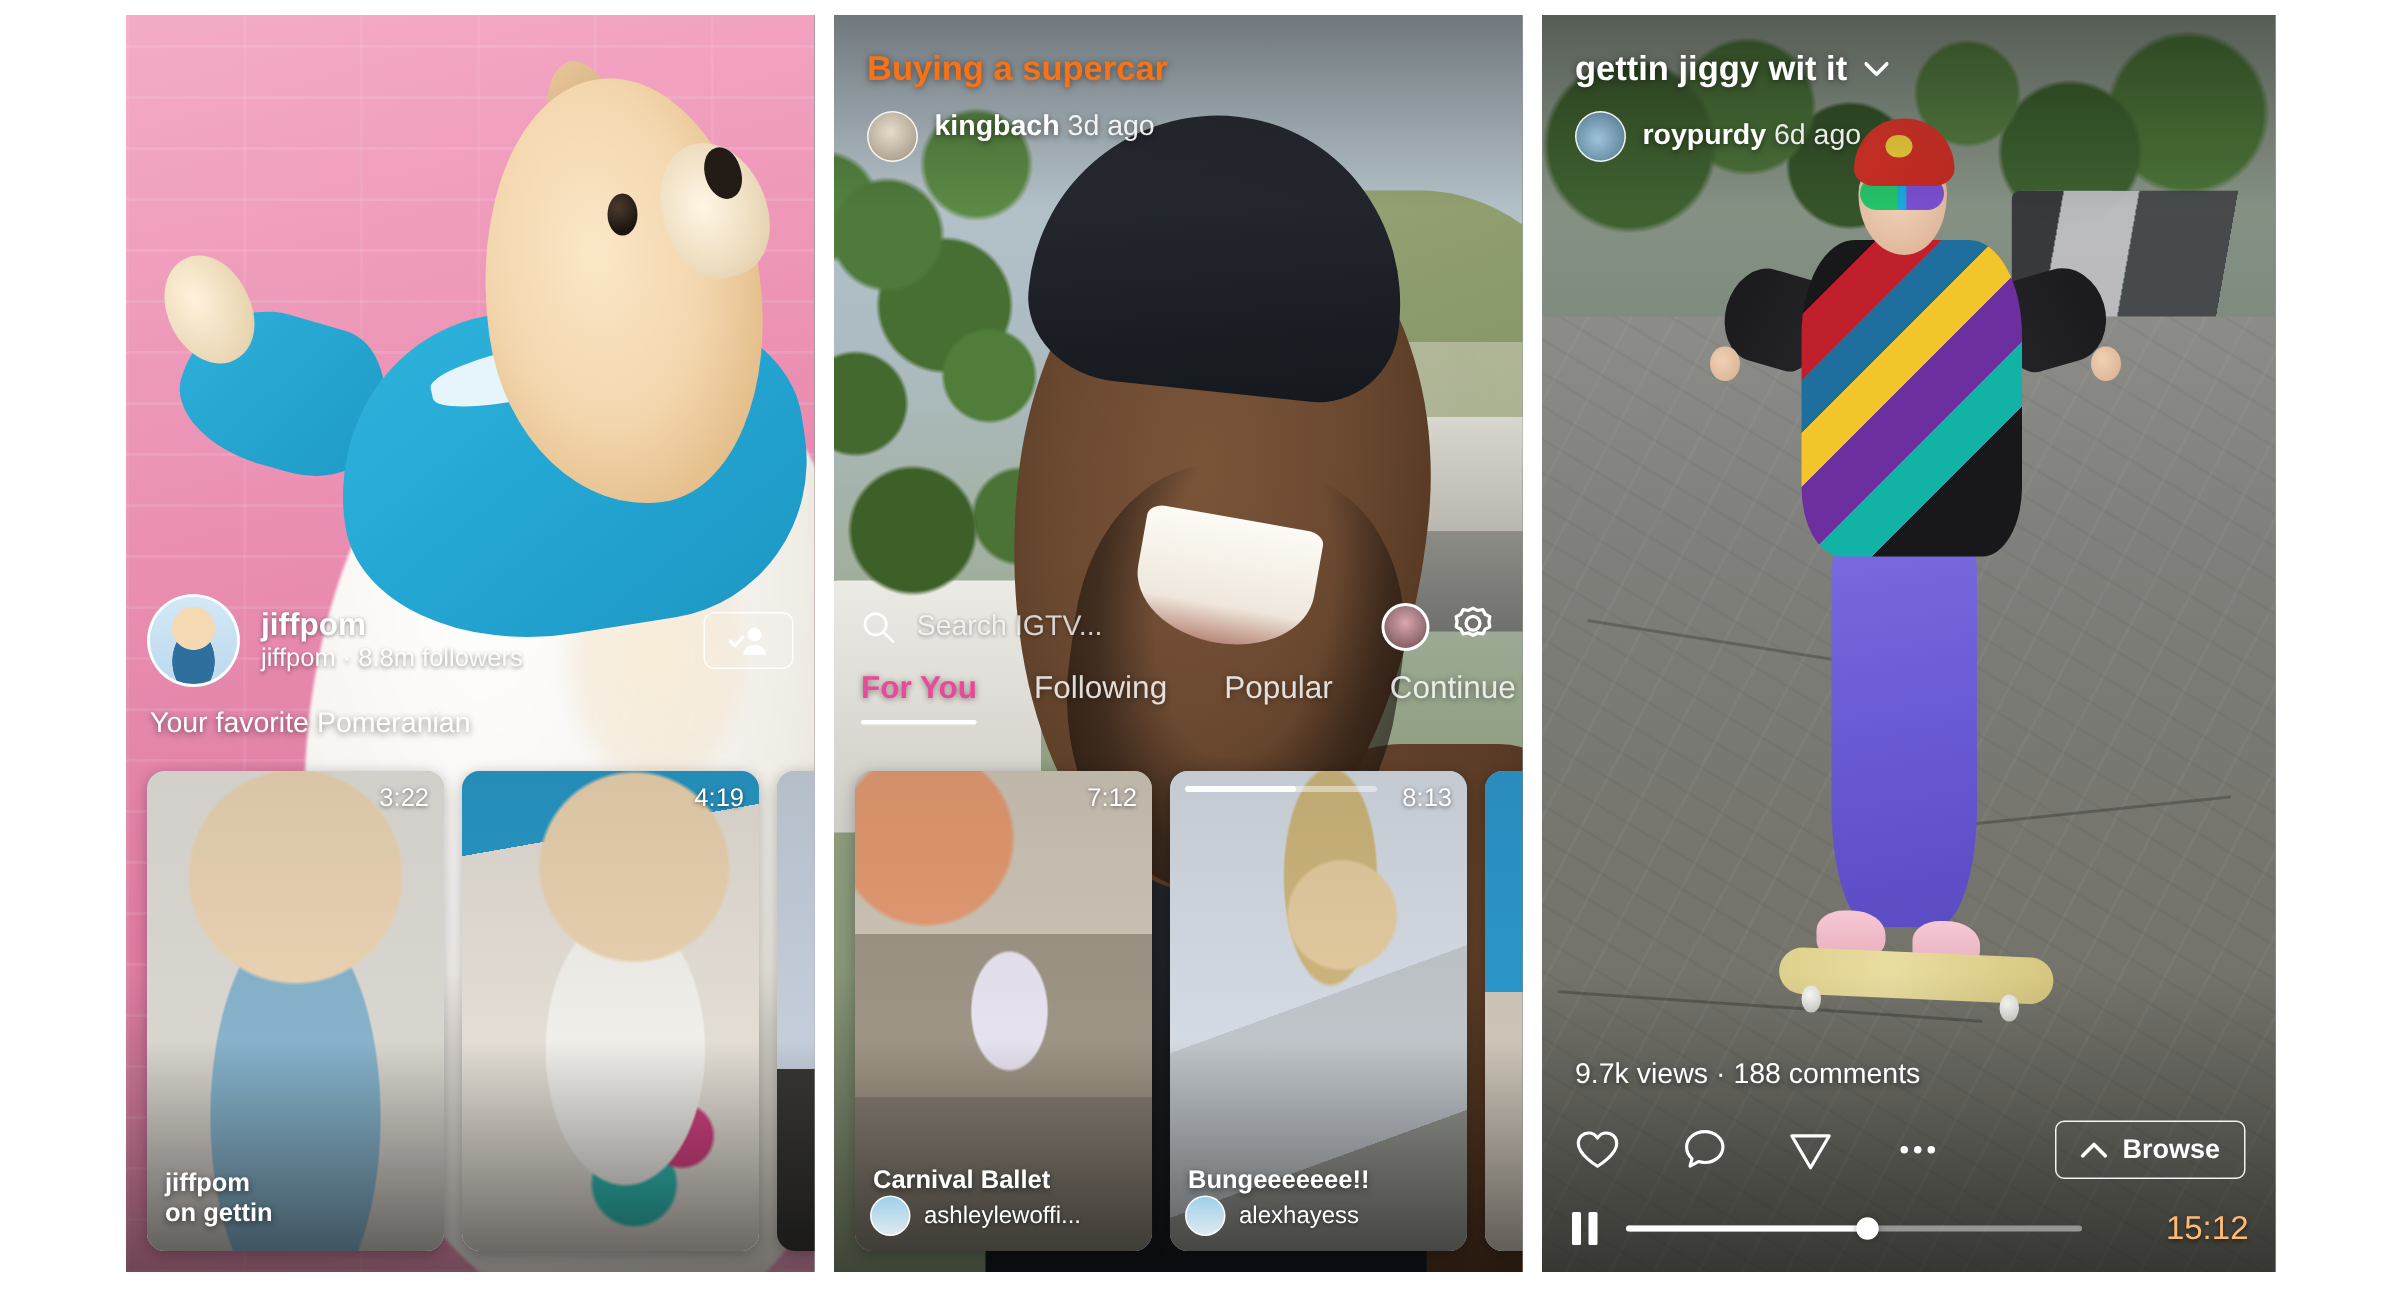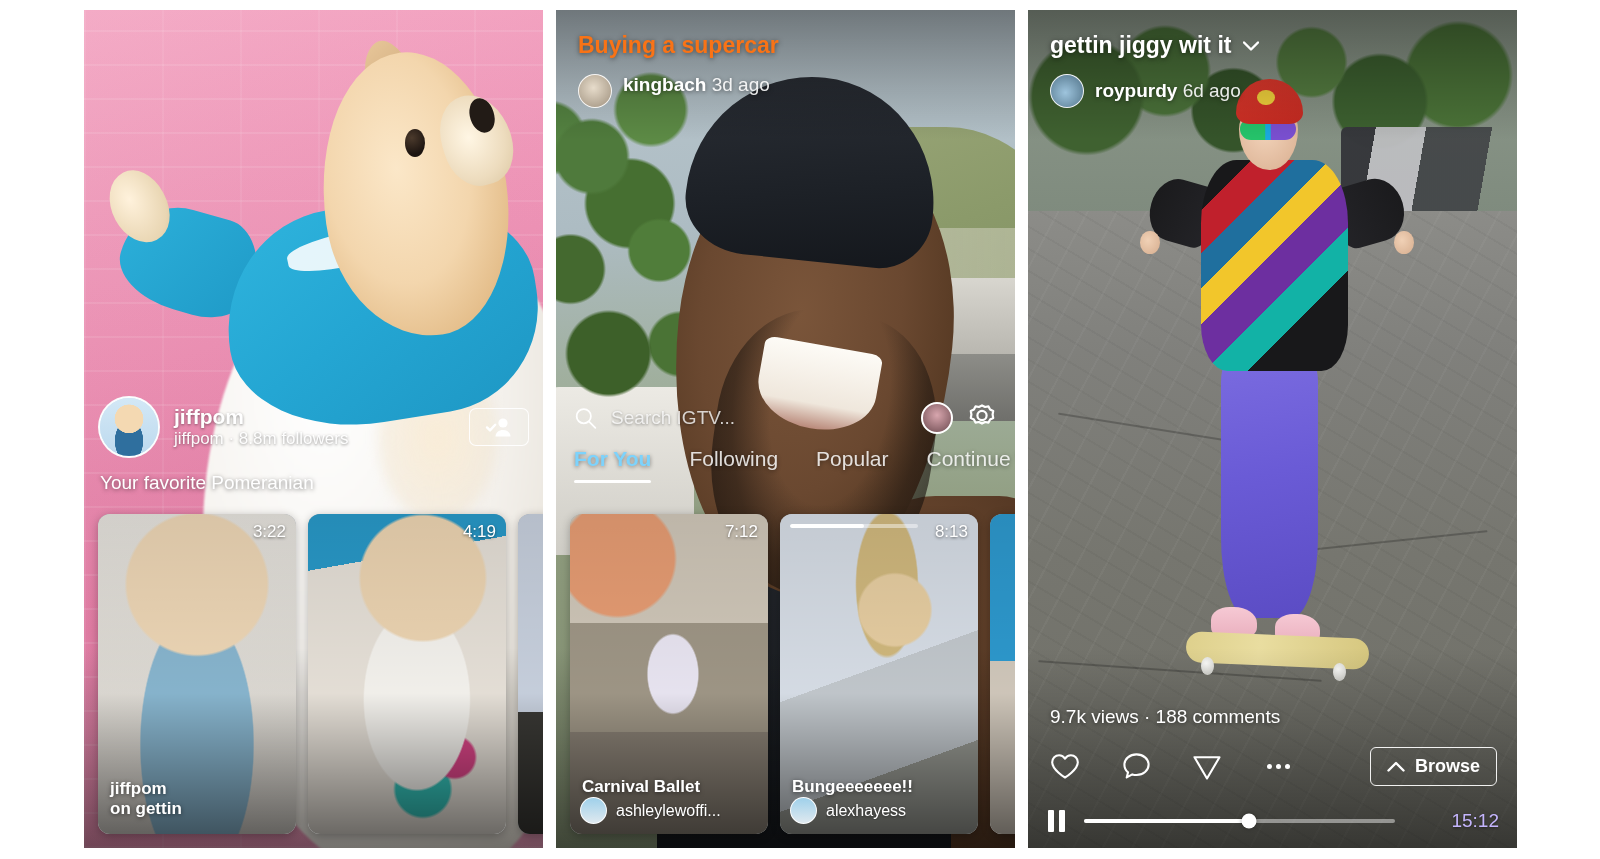--- a/index.html
+++ b/index.html
@@ -449,21 +449,21 @@
   }
   .tabs {
     position: absolute; left: 18px; top: 437px; right: 0; height: 46px;
     display: flex; align-items: flex-start; gap: 38px;
   }
   .tab {
     font-size: 21px; color: rgba(255,255,255,.84); font-weight: 500;
     text-shadow: 0 1px 4px rgba(0,0,0,.45); white-space: nowrap;
     padding-bottom: 12px; position: relative;
   }
-  .tab.active { color: #7dd3fc; font-weight: 700; }
+  .tab.active { color: #ec4899; font-weight: 700; }
   .tab.active::after {
     content: ""; position: absolute; left: 0; right: 0; bottom: 0;
     height: 3px; background: #fff; border-radius: 2px;
   }
 
   
   .p3-title {
     position: absolute; left: 22px; top: 22px;
     display: flex; align-items: center; gap: 12px;
     font-size: 23px; font-weight: 700; color: #fff;
@@ -511,21 +511,21 @@
     position: relative; flex: 1 1 auto; height: 4px;
     background: rgba(255,255,255,.45); border-radius: 3px;
   }
   .track .fill { position: absolute; left: 0; top: 0; height: 100%; background: #fff; border-radius: 3px; }
   .track .knob {
     position: absolute; top: 50%; width: 15px; height: 15px; border-radius: 50%;
     background: #fff; transform: translate(-50%, -50%);
     box-shadow: 0 0 4px rgba(0,0,0,.35);
   }
   .p3-time {
-    font-size: 19px; color: #c4b5fd; flex: 0 0 auto;
+    font-size: 22px; color: #fdba74; flex: 0 0 auto;
     text-shadow: 0 1px 3px rgba(0,0,0,.5);
     margin-left: 40px;
   }
 </style>
 </head>
 <body>
 
 <div class="stage">
 
   <div class="panel" id="panel-1">

